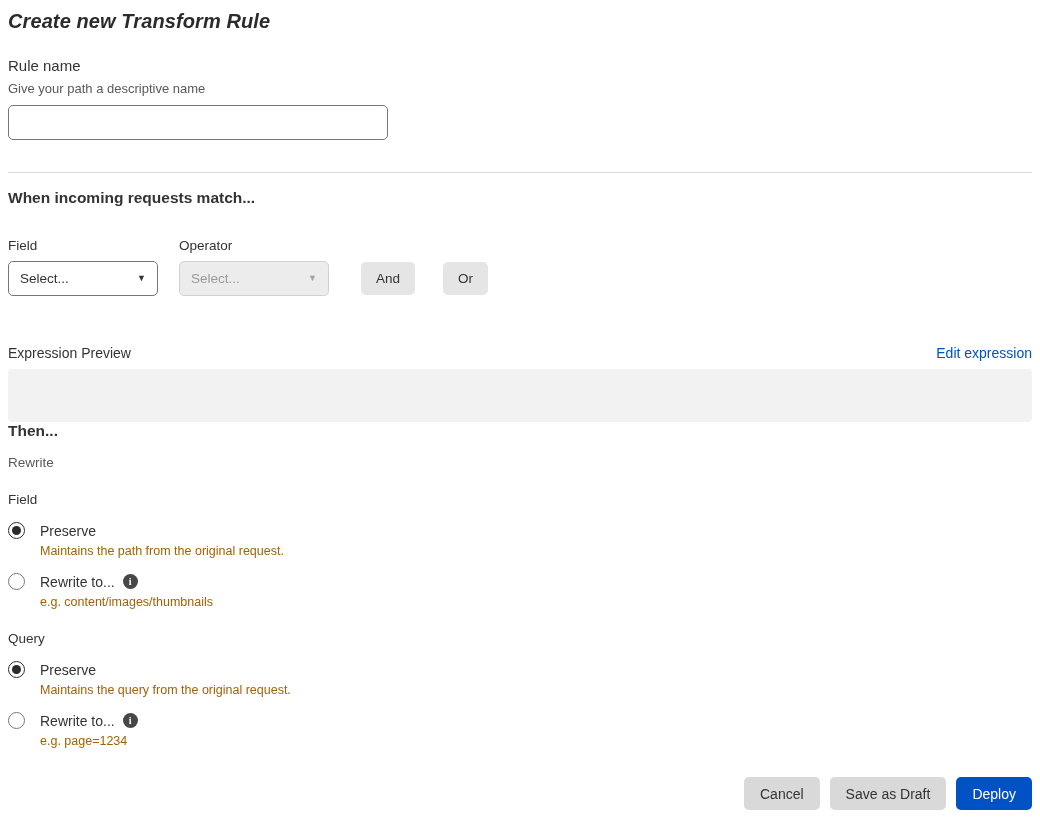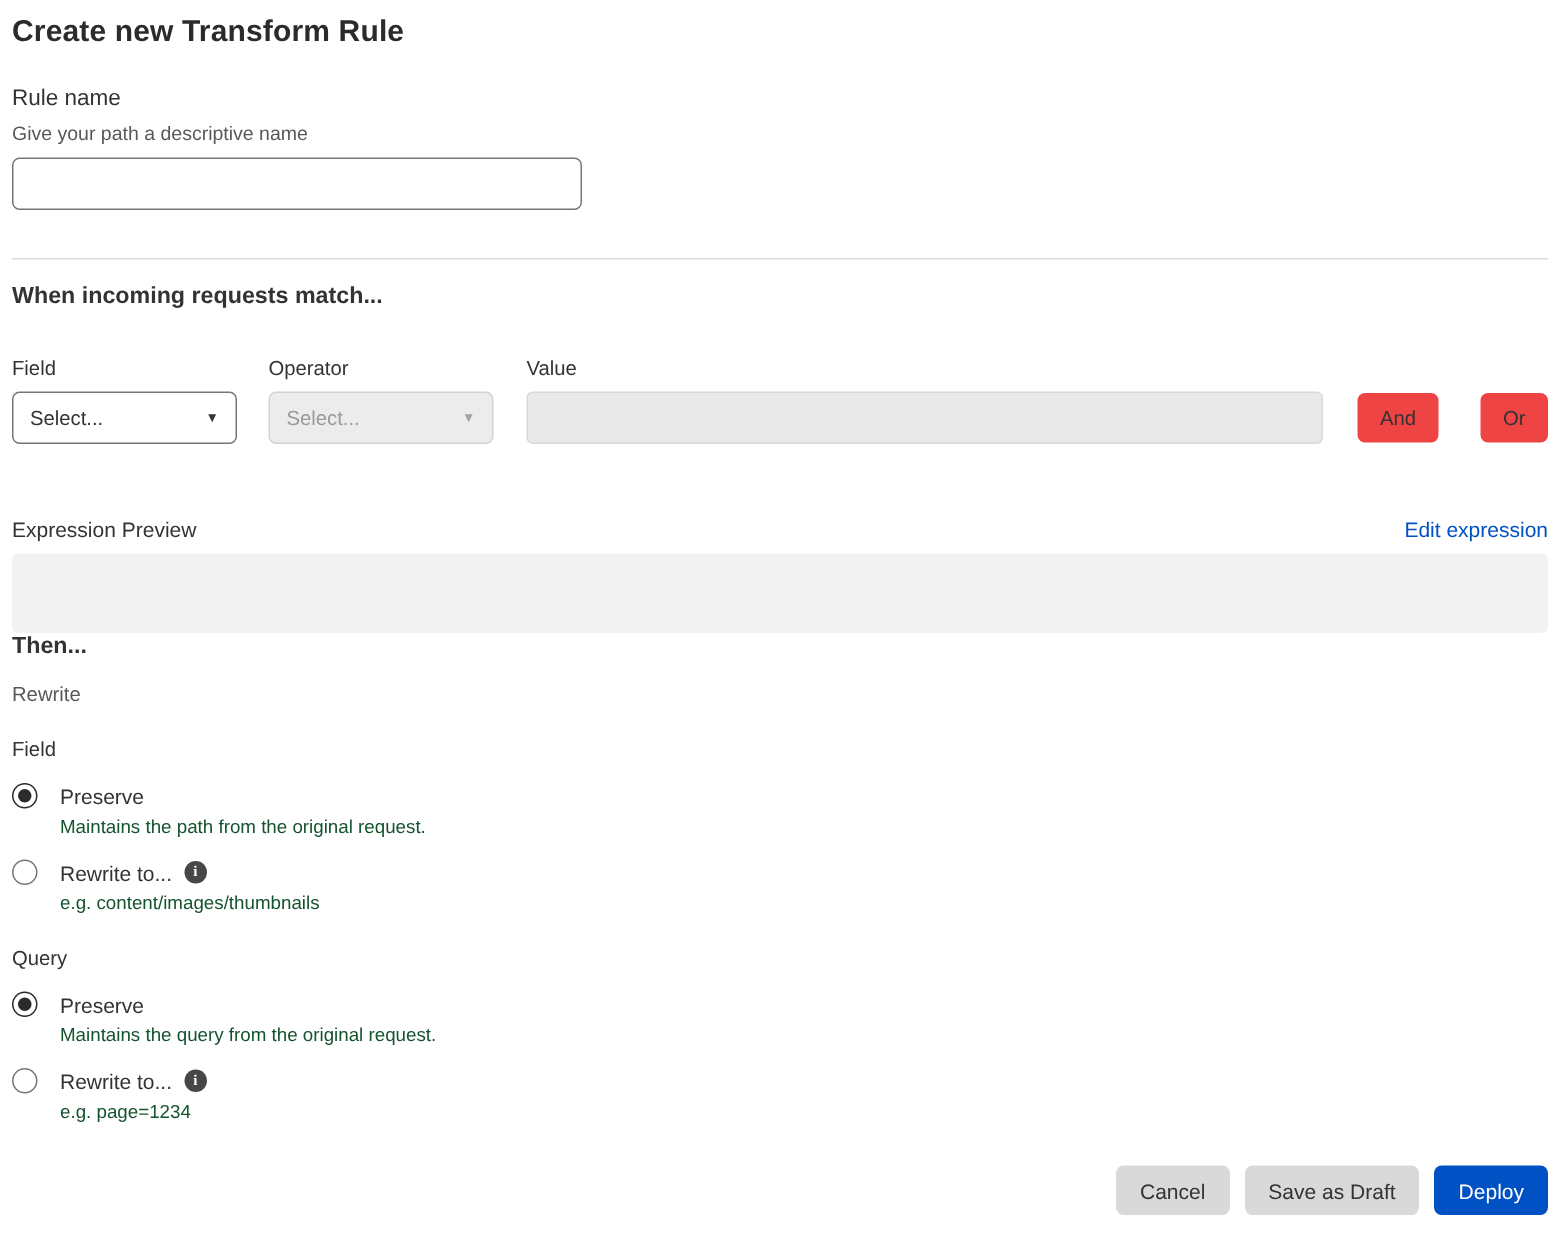--- a/index.html
+++ b/index.html
@@ -9,20 +9,21 @@
     color: #333333;
     padding: 8px 8px 0 8px;
     overflow: hidden;
   }
   .page-title {
     font-size: 20px;
     font-weight: 700;
     color: #2b2b2b;
     letter-spacing: 0.1px;
     padding-top: 2px;
+    font-style: italic;
   }
   .section-label {
     font-size: 15px;
     color: #333333;
     margin-top: 24px;
   }
   .helper-text {
     font-size: 13px;
     color: #595959;
     margin-top: 7px;
@@ -103,21 +104,21 @@
     border-radius: 4px;
     font-family: inherit;
     font-size: 13.5px;
     color: #333333;
     padding: 0 10px;
     outline: none;
   }
   .and-or-btn {
     flex: 0 0 auto;
     height: 33px;
-    background: #ef4444;
+    background: #e5e5e5;
     border: none;
     border-radius: 5px;
     color: #333333;
     font-family: inherit;
     font-size: 13.5px;
     padding: 0 15px;
     margin-bottom: 1px;
     cursor: pointer;
     margin-top: 36px;
   }
@@ -177,21 +178,21 @@
     border-radius: 50%;
     background: #2b2b2b;
   }
   .radio-label {
     font-size: 14px;
     color: #333333;
     margin-left: 15px;
   }
   .radio-helper {
     font-size: 12.5px;
-    color: #14532d;
+    color: #a16207;
     margin-left: 32px;
     margin-top: 5px;
   }
   .info-icon {
     display: inline-flex;
     align-items: center;
     justify-content: center;
     width: 15px;
     height: 15px;
     border-radius: 50%;
@@ -243,24 +244,20 @@
       <span class="select-arrow">▼</span>
     </div>
   </div>
   <div class="operator-col">
     <span class="col-label">Operator</span>
     <div class="select-box disabled" aria-disabled="true">
       <span>Select...</span>
       <span class="select-arrow">▼</span>
     </div>
   </div>
-  <div class="value-col">
-    <span class="col-label">Value</span>
-    <input class="value-input" type="text" disabled="" value="" style="">
-  </div>
   <button class="and-or-btn and-btn">And</button>
   <button class="and-or-btn or-btn">Or</button>
 </div>
 
 <div class="expr-header">
   <span class="expr-label">Expression Preview</span>
   <a class="expr-edit-link">Edit expression</a>
 </div>
 <div class="expr-box"></div>
 

